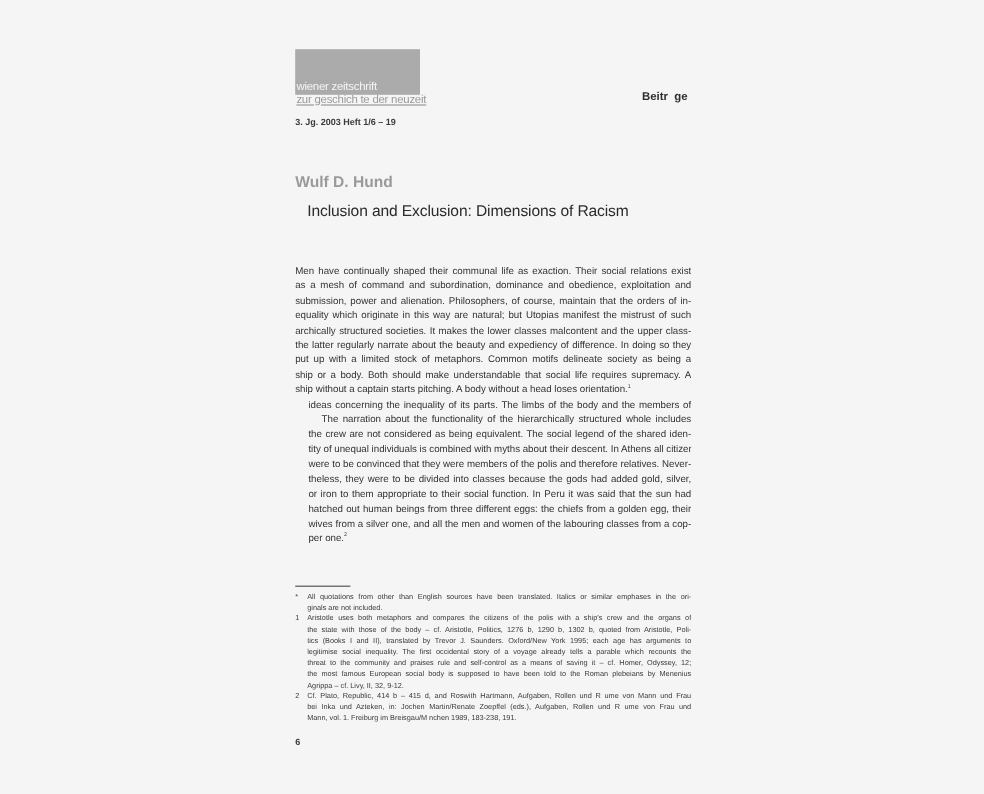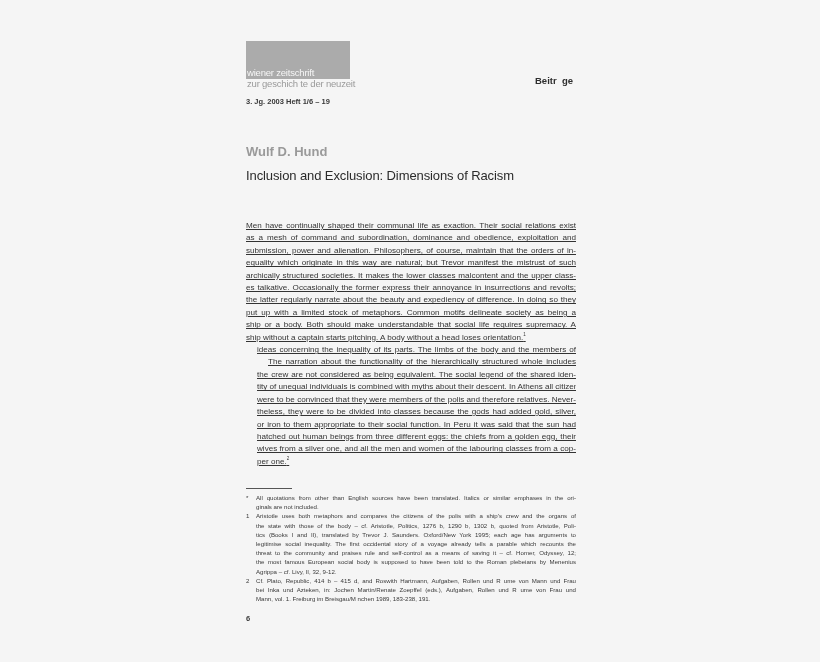--- a/index.html
+++ b/index.html
@@ -40,20 +40,21 @@
   }
   .logo-line2 {
     position: absolute;
     left: 247px;
     top: 78px;
     font-size: 9.5px;
     color: #9a9a9a;
     letter-spacing: -0.2px;
     white-space: nowrap;
     line-height: 11px;
+    text-decoration: underline;
   }
   .section-label {
     position: absolute;
     left: 535px;
     top: 75px;
     font-size: 9.5px;
     font-weight: bold;
     color: #2e2e2e;
     white-space: pre;
     line-height: 12px;
@@ -74,42 +75,41 @@
     left: 246px;
     top: 144px;
     font-size: 13px;
     font-weight: bold;
     color: #9a9a9a;
     white-space: nowrap;
     line-height: 16px;
   }
   .title {
     position: absolute;
-    left: 246px;
+    left: 256px;
     top: 168px;
     font-size: 13px;
     color: #2b2b2b;
     white-space: nowrap;
     line-height: 16px;
     letter-spacing: -0.1px;
   }
   .body-text {
     position: absolute;
     left: 246px;
     top: 220px;
     width: 330px;
     font-size: 8.1px;
     line-height: 12.4px;
     color: #333;
   }
   .body-text p {
     margin: 0;
     text-align: justify;
     text-align-last: left;
-    text-decoration: underline;
   }
   .body-text p.indent {
     text-indent: 11px;
   }
   .line {
     display: block;
     white-space: nowrap;
     text-align-last: justify;
     text-align: justify;
     overflow: hidden;
@@ -175,23 +175,22 @@
   <div class="issue-info">3. Jg. 2003 Heft 1/6 – 19</div>
 
   <div class="author">Wulf D. Hund</div>
   <div class="title">Inclusion and Exclusion: Dimensions of Racism</div>
 
   <div class="body-text">
     <p>
       <span class="line">Men have continually shaped their communal life as exaction. Their social relations exist</span>
       <span class="line">as a mesh of command and subordination, dominance and obedience, exploitation and</span>
       <span class="line">submission, power and alienation. Philosophers, of course, maintain that the orders of in-</span>
-      <span class="line">equality which originate in this way are natural; but Trevor manifest the mistrust of such</span>
+      <span class="line">equality which originate in this way are natural; but Utopias manifest the mistrust of such</span>
       <span class="line">archically structured societies. It makes the lower classes malcontent and the upper class-</span>
-      <span class="line">es talkative. Occasionally the former express their annoyance in insurrections and revolts;</span>
       <span class="line">the latter regularly narrate about the beauty and expediency of difference. In doing so they</span>
       <span class="line">put up with a limited stock of metaphors. Common motifs delineate society as being a</span>
       <span class="line">ship or a body. Both should make understandable that social life requires supremacy. A</span>
       <span class="line last"><span>ship without a captain starts pitching. A body without a head loses orientation.</span><sup class="fnref">1</sup></span>
     </p>
     <p class="indent">
       <span class="line">ideas concerning the inequality of its parts. The limbs of the body and the members of</span>
       <span class="line" style="padding-left:11px">The narration about the functionality of the hierarchically structured whole includes</span>
       <span class="line">the crew are not considered as being equivalent. The social legend of the shared iden-</span>
       <span class="line">tity of unequal individuals is combined with myths about their descent. In Athens all citizens</span>

